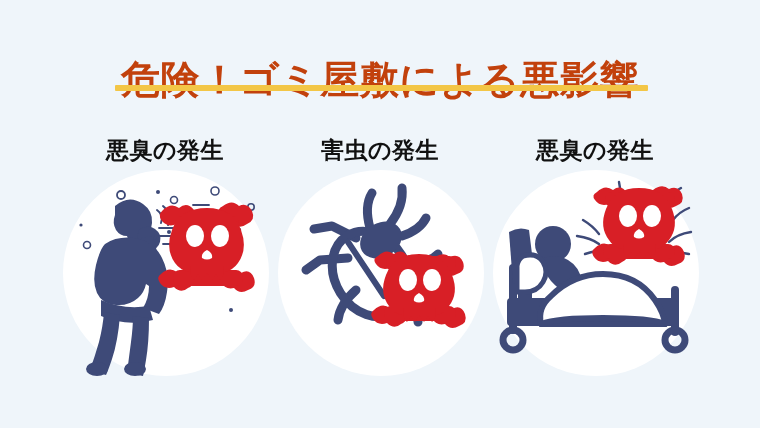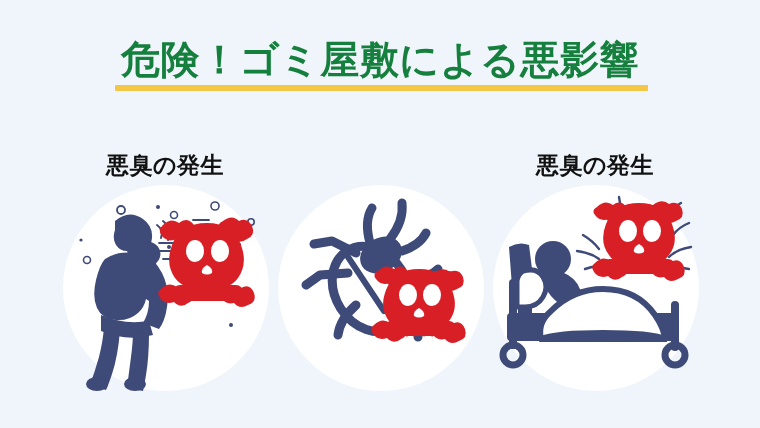--- a/index.html
+++ b/index.html
@@ -28,23 +28,24 @@
     top: 36px;
     width: 760px;
     text-align: center;
   }
   #title-text {
     display: inline-block;
     position: relative;
     font-size: 39px;
     line-height: 48px;
     font-weight: bold;
-    color: #15803d;
+    color: #c2410c;
     letter-spacing: 0.5px;
     white-space: nowrap;
+    margin-top: 20px;
   }
   #title-underline {
     position: absolute;
     left: 115px;
     top: 85px;
     width: 533px;
     height: 6px;
     background: #f3c646;
     border-radius: 1px;
   }
@@ -52,21 +53,21 @@
   
   #panels {
     position: absolute;
     left: 0;
     top: 0;
     width: 760px;
     height: 428px;
   }
   .panel {
     position: absolute;
-    top: 15px;
+    top: 0;
     width: 236px;
     height: 396px;
   }
   .panel-1 { left: 47px; }
   .panel-2 { left: 262px; }
   .panel-3 { left: 477px; }
 
   .panel-circle {
     position: absolute;
     left: 16px;
@@ -191,20 +192,21 @@
             <ellipse cx="132" cy="66" rx="9" ry="11"></ellipse>
             <ellipse cx="157" cy="66" rx="9" ry="11"></ellipse>
             <path d="M144 80 q6 3 5 8 q-5 3 -10 0 q-1 -5 5 -8 z"></path>
           </g>
         </svg>
       </div>
     </div>
 
     <div class="panel panel-2">
       <div class="panel-circle"></div>
+      <div class="panel-label">害虫の発生</div>
       <div class="panel-art">
         <svg viewBox="0 0 206 206" xmlns="http://www.w3.org/2000/svg">
           <g stroke="#3e4a78" fill="none" stroke-width="9" stroke-linecap="round" stroke-linejoin="round">
 
             <path d="M92 58 q-6 -22 2 -35"></path>
             <path d="M112 54 q14 -18 12 -36"></path>
 
             <path d="M78 68 l-24 -12 l-18 3"></path>
             <path d="M124 66 q18 -6 24 -18"></path>
 

